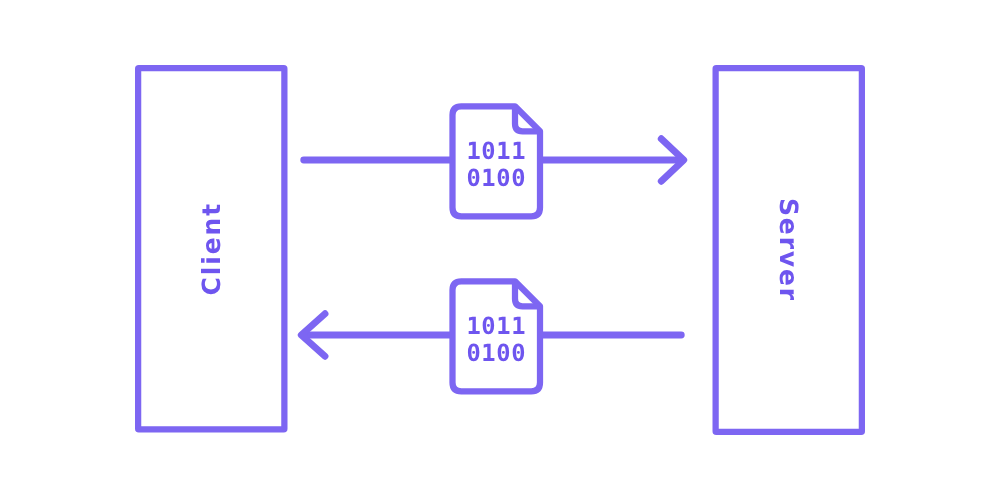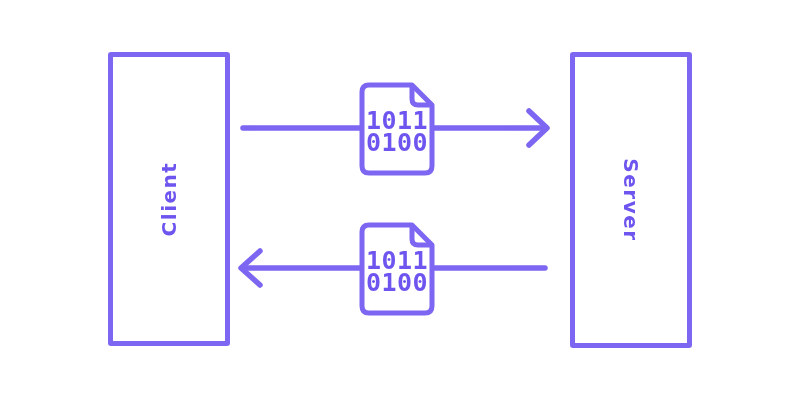--- a/index.html
+++ b/index.html
@@ -66,21 +66,21 @@
     position: absolute;
     width: 70px;
     height: 88px;
     padding-top: 5px;
     display: flex;
     flex-direction: column;
     align-items: center;
     justify-content: center;
     font-family: "DejaVu Sans Mono", "Liberation Mono", monospace;
     font-weight: 700;
-    font-size: 25px;
+    font-size: 19px;
     line-height: 22px;
     color: var(--text);
     letter-spacing: 0.5px;
     pointer-events: none;
   }
   .filetext-request  { left: 362px; top: 85px; }
   .filetext-response { left: 362px; top: 225px; }
 </style>
 </head>
 <body>

